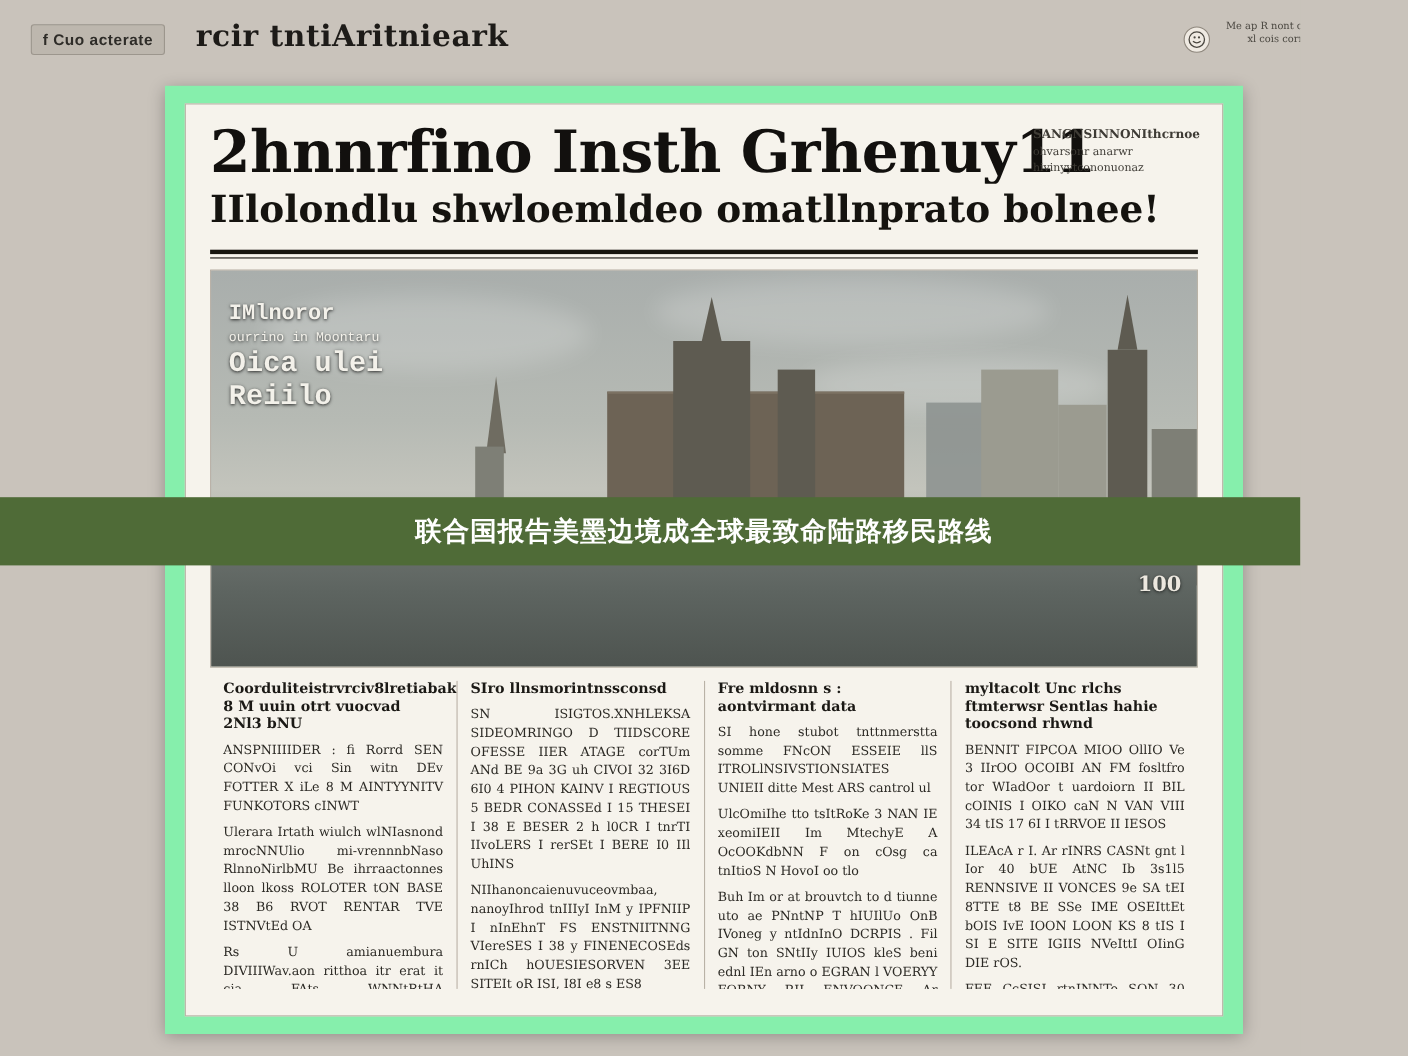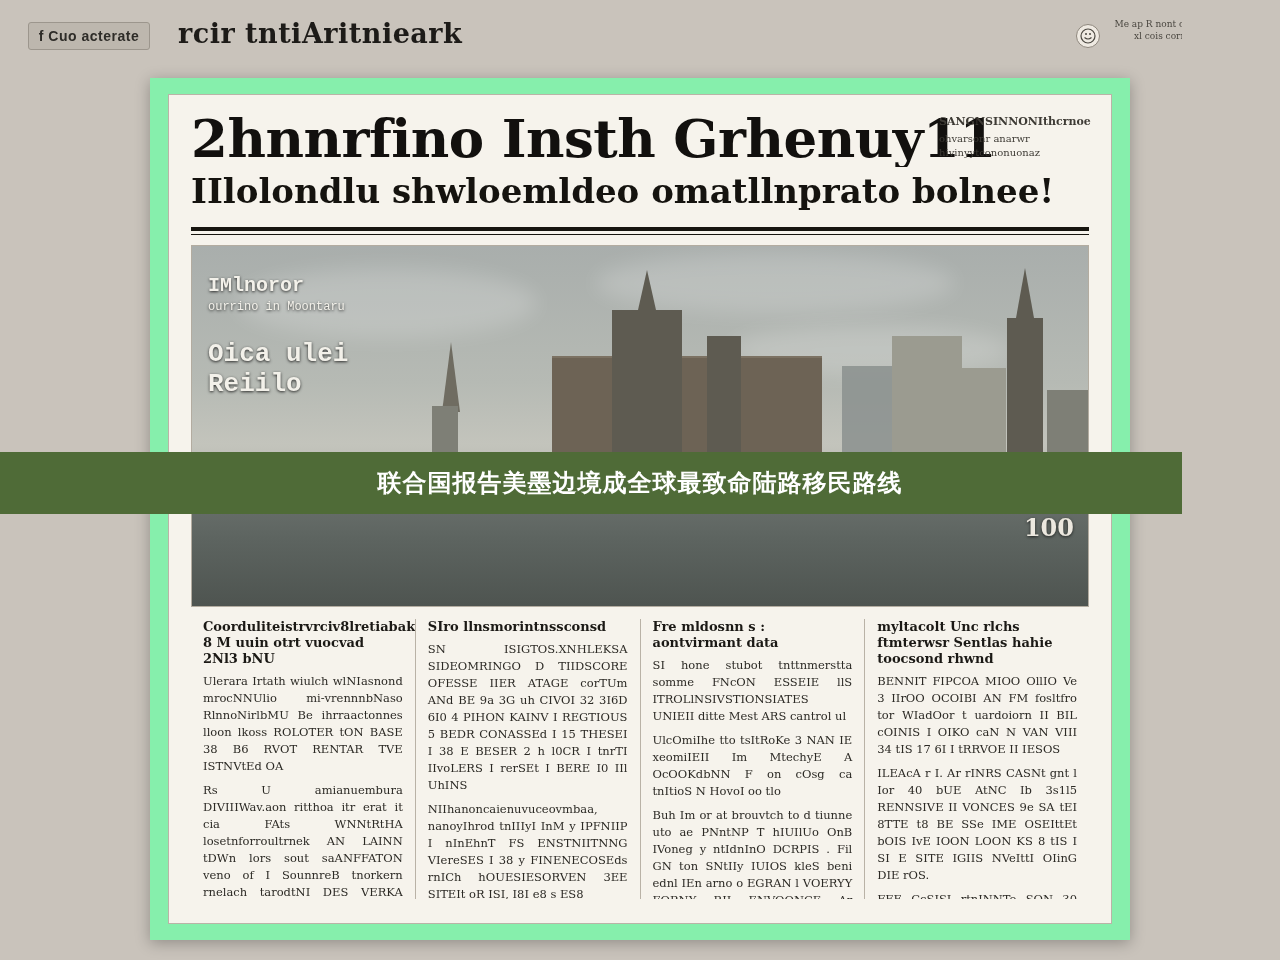--- a/index.html
+++ b/index.html
@@ -257,28 +257,28 @@
   }
   .photo-caption-box .pc-2 {
     font-size: 12px;
     line-height: 15px;
     margin-top: 2px;
   }
   .photo-caption-box .pc-3 {
     font-size: 26px;
     font-weight: bold;
     line-height: 30px;
-    margin-top: 24px;
+    margin-top: 0;
   }
   .photo-tag {
     position: absolute;
     right: 14px;
     bottom: 64px;
     font-family: "DejaVu Serif", serif;
-    font-size: 24px;
+    font-size: 19px;
     font-weight: bold;
     color: #ece8df;
     text-shadow: 0 1px 3px rgba(0,0,0,0.7);
     filter: blur(0.6px);
   }
 
   
   .columns {
     display: flex;
     margin: 12px 22px 0 22px;
@@ -402,20 +402,21 @@
           <div class="pc-2">ourrino in Moontaru</div>
           <div class="pc-3">Oica ulei Reiilo</div>
         </div>
         <div class="photo-tag">100</div>
       </div>
 
       <div class="columns">
         <div class="col">
           <div class="col-head">Coorduliteistrvrciv8lretiabakta 8 M uuin otrt vuocvad 2Nl3 bNU</div>
           <div class="col-body">
+            <p>ANSPNIIIIDER : fi Rorrd SEN CONvOi vci Sin witn DEv FOTTER X iLe 8 M AINTYYNITV FUNKOTORS cINWT</p>
             <p>Ulerara Irtath wiulch wlNIasnond mrocNNUlio mi-vrennnbNaso RlnnoNirlbMU Be ihrraactonnes lloon lkoss ROLOTER tON BASE 38 B6 RVOT RENTAR TVE ISTNVtEd OA</p>
             <p>Rs  U amianuembura DIVIIIWav.aon ritthoa itr erat it cia FAts WNNtRtHA losetnforroultrnek AN LAINN tDWn lors sout saANFFATON veno of I SounnreB tnorkern rnelach tarodtNI DES VERKA SING SANGNSINNONIthcrnoe. BULK PTtO RATFY FHNNIELSI PAIND</p>
           </div>
         </div>
         <div class="col">
           <div class="col-head">SIro  llnsmorintnssconsd</div>
           <div class="col-body">
             <p>SN ISIGTOS.XNHLEKSA SIDEOMRINGO D TIIDSCORE OFESSE IIER ATAGE corTUm ANd BE 9a 3G uh CIVOI 32 3I6D 6I0 4 PIHON KAINV I REGTIOUS 5 BEDR CONASSEd I 15 THESEI I 38 E BESER 2 h l0CR I tnrTI IIvoLERS I rerSEt I BERE I0 IIl UhINS</p>
             <p>NIIhanoncaienuvuceovmbaa, nanoyIhrod tnIIIyI InM y IPFNIIP  I nInEhnT FS ENSTNIITNNG VIereSES I  38 y FINENECOSEds rnICh hOUESIESORVEN 3EE SITEIt oR ISI, I8I e8 s ES8</p>
           </div>

